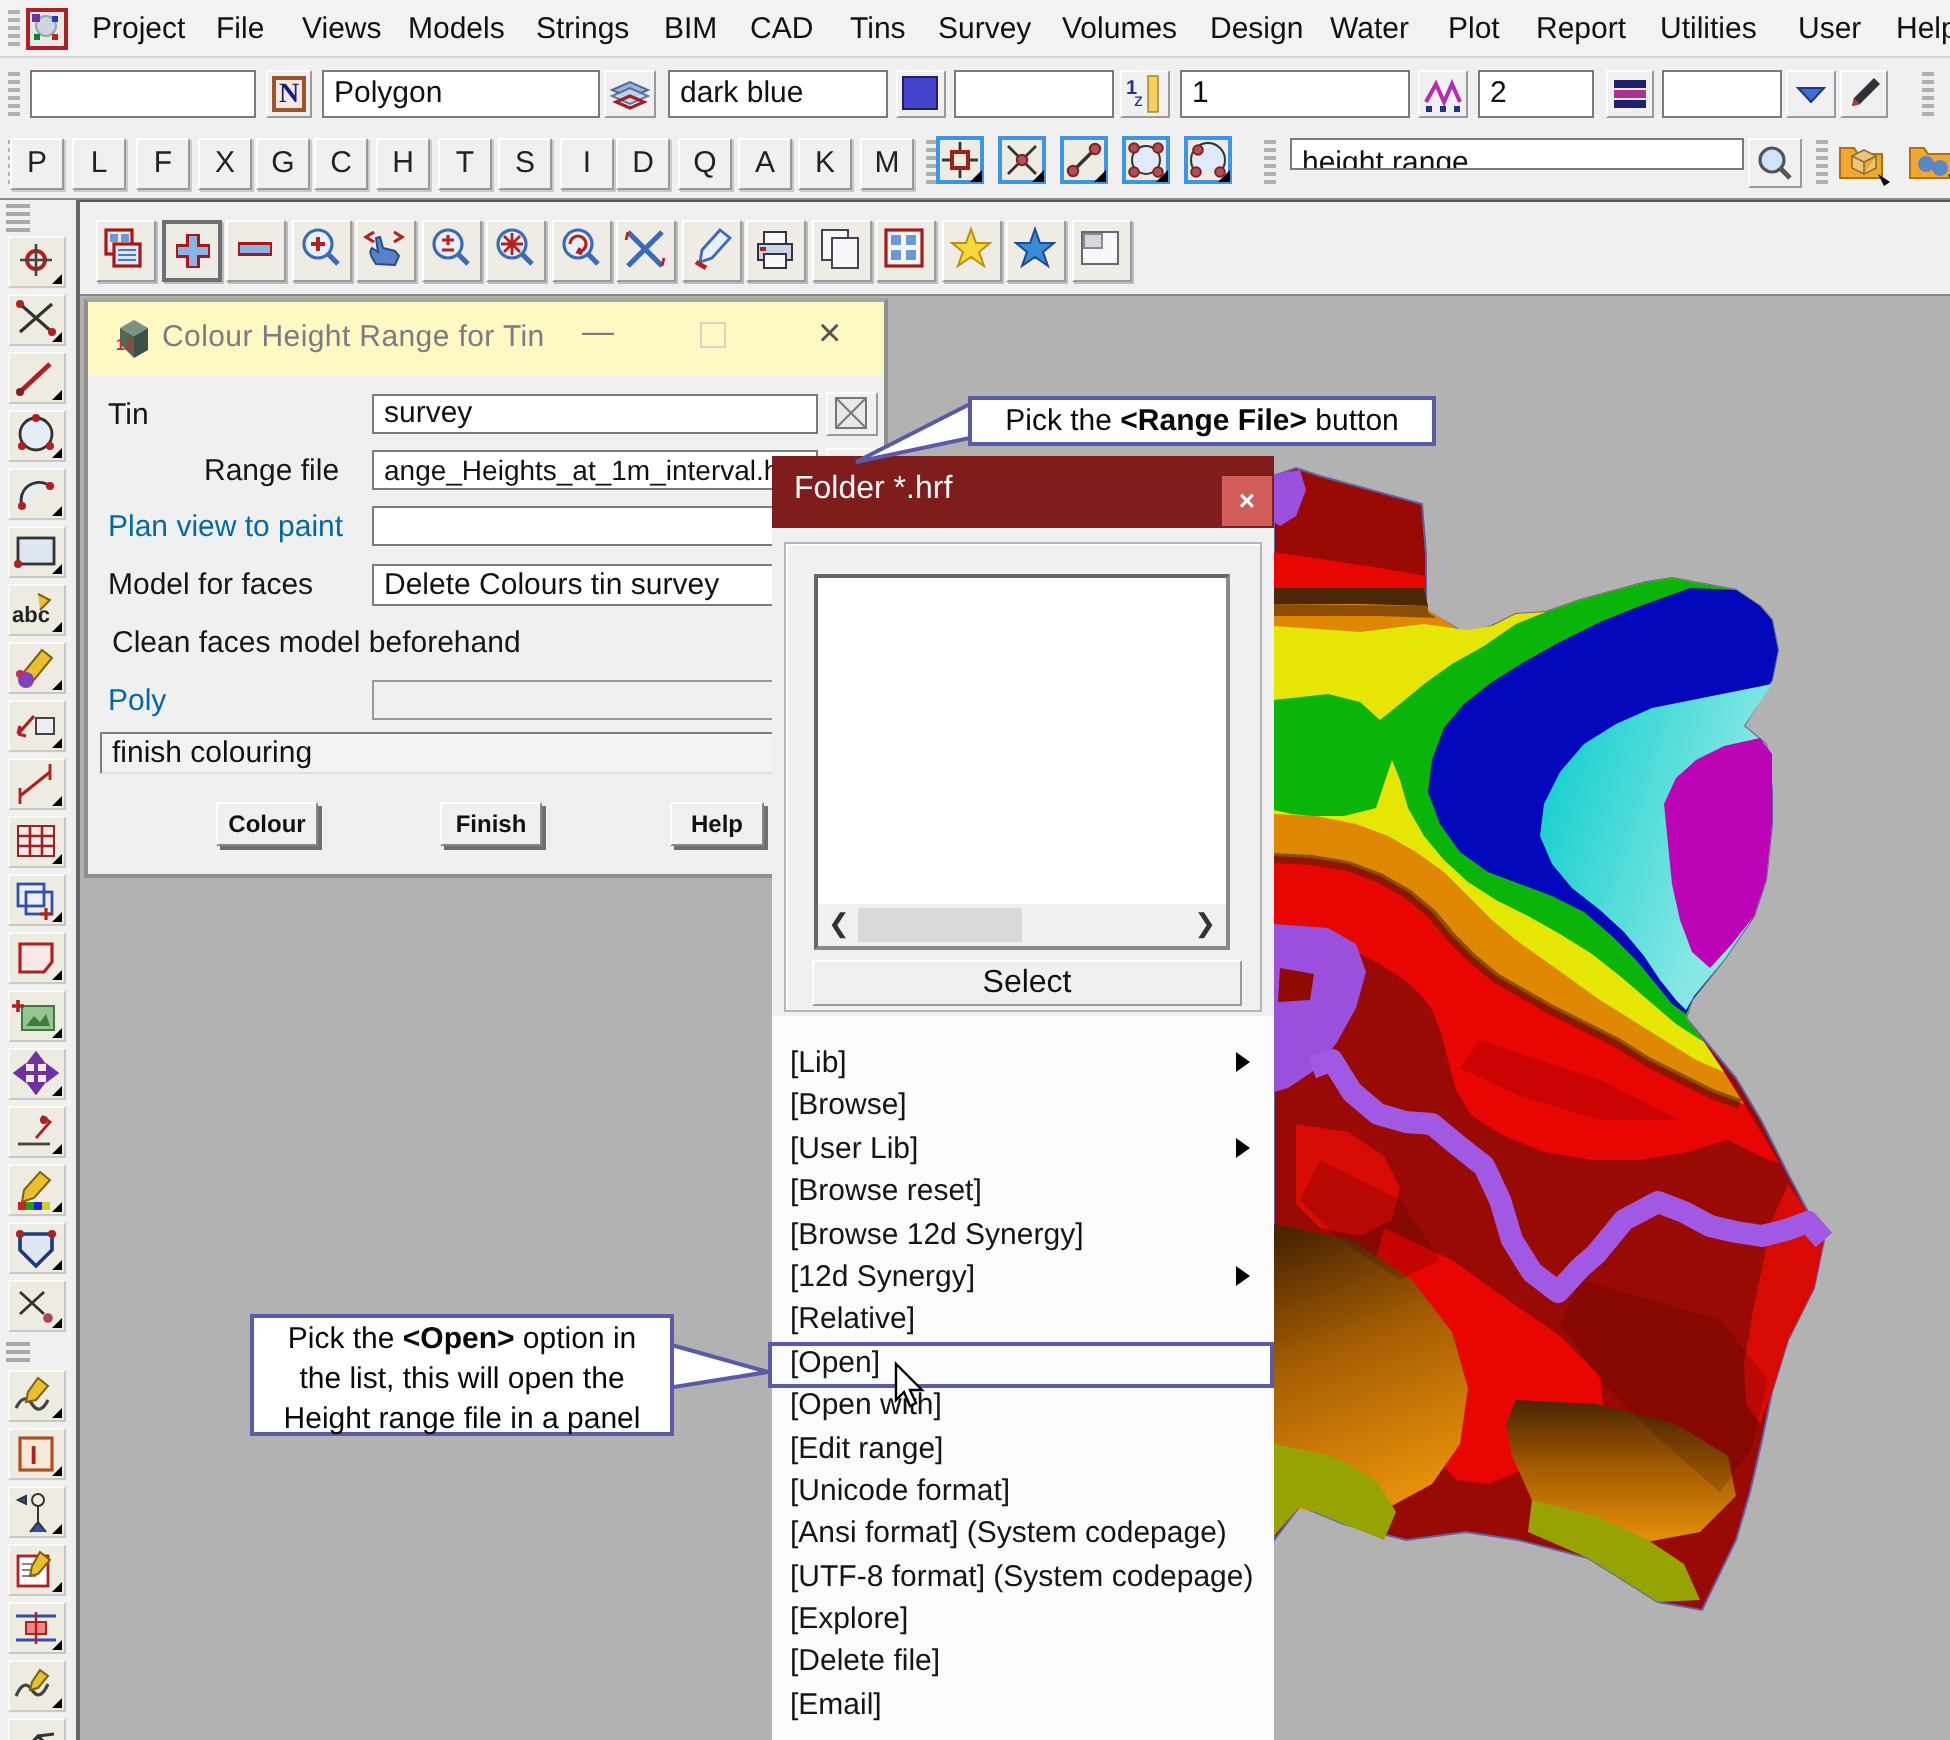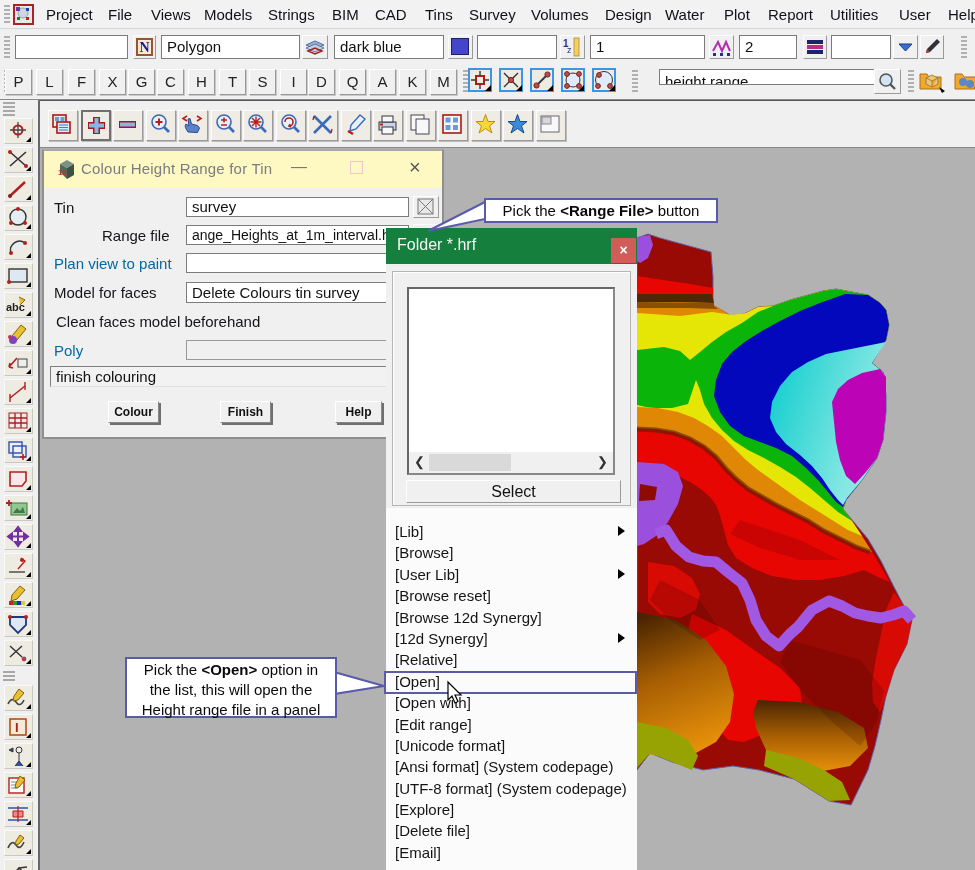--- a/index.html
+++ b/index.html
@@ -151,21 +151,21 @@
       <circle cx="4" cy="16" r="2.4" fill="#b05050" stroke="#802020"></circle>
       <circle cx="16" cy="16" r="2.4" fill="#b05050" stroke="#802020"></circle>
     </svg></div>
 <div class="snapb" style="left:592px;"><svg width="20" height="20">
       <path d="M4,16 A8.5,8.5 0 1 1 16,16" fill="#dfeafa" stroke="#333"></path>
       <circle cx="4" cy="16" r="2.4" fill="#b05050" stroke="#802020"></circle>
       <circle cx="16" cy="16" r="2.4" fill="#b05050" stroke="#802020"></circle>
       <circle cx="5" cy="5" r="2.4" fill="#b05050" stroke="#802020"></circle>
     </svg></div>
 <div class="grip" style="left:632px;top:70px;height:22px;"></div>
-<div class="inp" style="left:645px;top:69px;width:227px;height:16px;line-height:23px;margin-left:14px;">height range</div>
+<div class="inp" style="left:645px;top:69px;width:227px;height:16px;line-height:23px;">height range</div>
 <div class="btn3" style="left:874px;top:69px;width:27px;height:25px;"><svg width="25" height="23">
       <circle cx="11" cy="10" r="6" fill="#cfe4f7" stroke="#555" stroke-width="1.6"></circle>
       <path d="M15,14 L20,19" stroke="#555" stroke-width="2.4"></path>
     </svg></div>
 <div class="grip" style="left:908px;top:70px;height:22px;"></div>
 <div class="abs" style="left:917px;top:69px;width:30px;height:26px;"><svg width="30" height="26">
       <path d="M3,8 L3,20 24,20 24,8 12,8 10,5 3,5 Z" fill="#f0a830" stroke="#b07010" stroke-width="1"></path>
       <path d="M9,9 L15,6 21,9 15,12 Z M9,9 L9,15 15,18 15,12 M21,9 L21,15 15,18" fill="#e8c878" stroke="#907030" stroke-width="0.8"></path>
       <path d="M22,18 l6,4 -3,2 Z" fill="#000"></path>
     </svg></div>
@@ -457,21 +457,21 @@
   <div class="lab" style="left:12px;top:162px;">Clean faces model beforehand</div>
   <div class="labg" style="left:10px;top:191px;">Poly</div>
   <div class="abs" style="left:142px;top:189px;width:223px;height:20px;background:#f0f0f0;border:1px solid #999;"></div>
   <div class="abs" style="left:6px;top:215px;width:388px;height:21px;background:#f2f2f2;border:1px solid #7e7e7e;border-bottom-color:#e0e0e0;border-right-color:#e0e0e0;font-size:15px;line-height:19px;padding-left:5px;color:#111;">finish colouring</div>
   <div class="dbtn" style="left:64px;width:51px;">Colour</div>
   <div class="dbtn" style="left:176px;width:51px;">Finish</div>
   <div class="dbtn" style="left:291px;width:47px;">Help</div>
 </div>
 
 <div class="abs" style="left:386px;top:228px;width:251px;height:642px;background:#f0f0f0;">
-  <div class="abs" style="left:0;top:0;width:251px;height:36px;background:#15803d;">
+  <div class="abs" style="left:0;top:0;width:251px;height:36px;background:#7f1d1d;">
     <span class="abs" style="left:11px;top:8px;font-size:16px;color:#f5f5f5;">Folder *.hrf</span>
     <div class="abs" style="left:225px;top:10px;width:25px;height:25px;background:#d05d58;color:#fff;font-size:14px;font-weight:bold;text-align:center;line-height:24px;">×</div>
   </div>
   <div class="abs" style="left:6px;top:43px;width:239px;height:235px;border:1px solid #b5b5b5;box-shadow:inset 1px 1px 0 #fff;">
     <div class="abs" style="left:14px;top:15px;width:208px;height:188px;background:#fff;border:2px solid #888;border-top-color:#666;border-left-color:#666;">
       <div class="abs" style="left:0;top:163px;width:204px;height:21px;background:#f0f0f0;">
         <span class="abs" style="left:5px;top:2px;font-size:13px;color:#333;">❮</span>
         <span class="abs" style="right:5px;top:2px;font-size:13px;color:#333;">❯</span>
         <div class="abs" style="left:20px;top:2px;width:82px;height:17px;background:#d9d9d9;"></div>
       </div>

